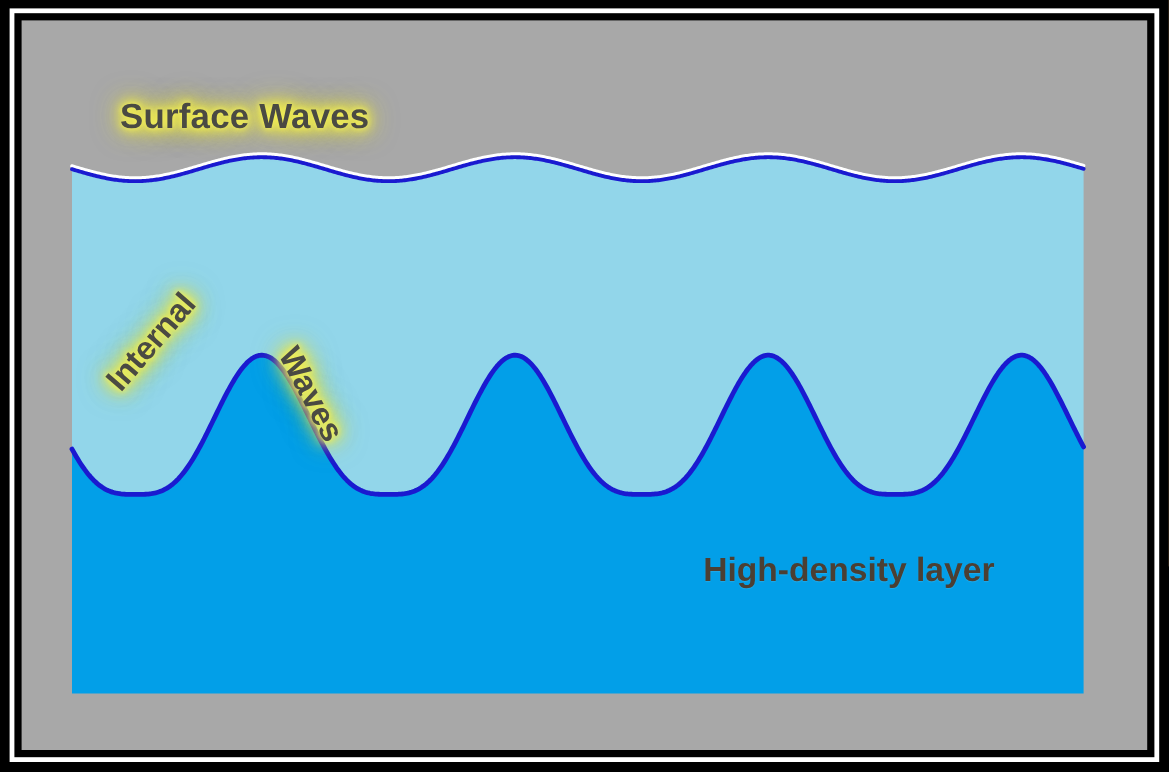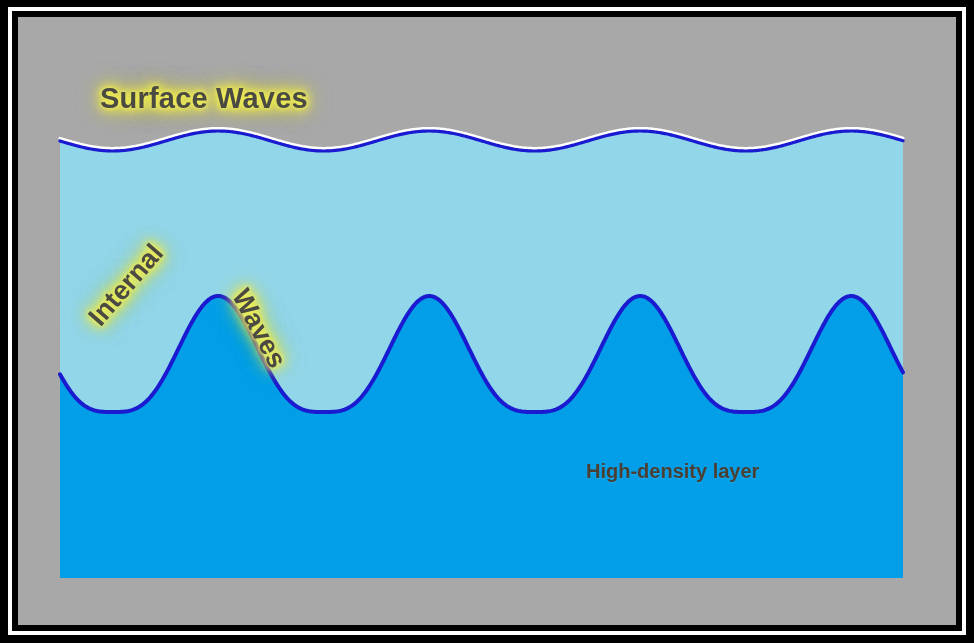--- a/index.html
+++ b/index.html
@@ -112,21 +112,21 @@
     left: 580px;    
     top: 203px;     
     font-size: 28px;
     color: #3e4b4b;
     text-shadow: 0 1px 1px rgba(255,255,255,0.18);
   }
 
   #label-high-density {
     left: 568px;
     top: 444px;
-    font-size: 20px;
+    font-size: 28px;
     color: #4b3f33;
     text-shadow: 0 1px 1px rgba(255,255,255,0.12);
   }
 </style>
 </head>
 <body>
 
 <div id="figure-root">
 
   <div id="frame-outer-black"></div>

